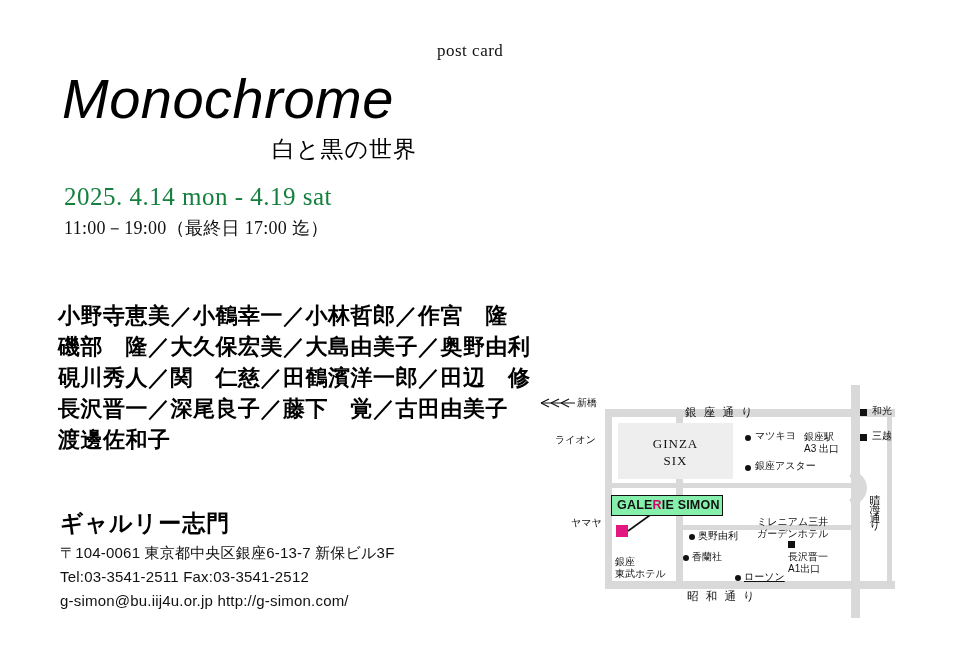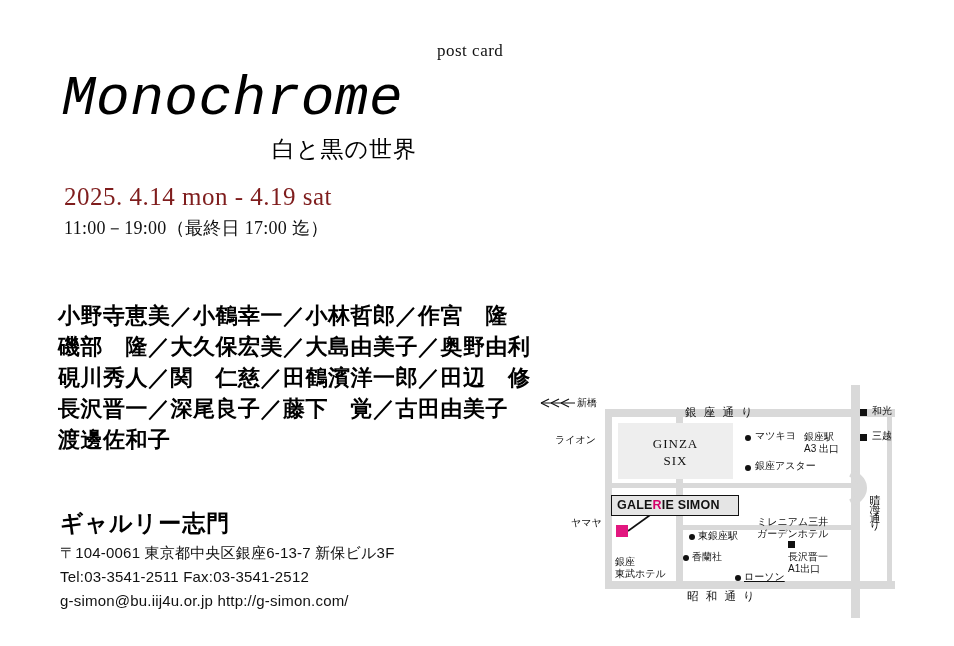--- a/index.html
+++ b/index.html
@@ -28,21 +28,21 @@
     top: 41px;
     font-family: "Liberation Serif", serif;
     font-size: 17px;
     letter-spacing: 0.5px;
     color: #111;
   }
   .title-main {
     position: absolute;
     left: 62px;
     top: 70px;
-    font-family: Liberation Mono, monospace;
+    font-family: Liberation Sans, sans-serif;
     font-style: italic;
     font-size: 56px;
     line-height: 1.05;
     letter-spacing: 0.5px;
     color: #000;
   }
   .title-sub {
     position: absolute;
     left: 272px;
     top: 134px;
@@ -53,21 +53,21 @@
   }
 
   
   .dates {
     position: absolute;
     left: 64px;
     top: 183px;
     font-family: "Liberation Serif", serif;
     font-size: 25px;
     letter-spacing: 0.5px;
-    color: #7f1d1d;
+    color: #15803d;
   }
   .hours {
     position: absolute;
     left: 64px;
     top: 216px;
     font-family: "Liberation Serif", serif;
     font-size: 18px;
     letter-spacing: 0.3px;
     color: #111;
   }
@@ -173,27 +173,27 @@
     font-size: 13px;
     letter-spacing: 1px;
     color: #111;
     line-height: 17px;
   }
   .galerie-box {
     position: absolute;
     left: 76px;
     top: 110px;
     border: 1.5px solid #111;
-    padding: 2px 18px 3px 5px;
+    padding: 2px 2px 3px 5px;
     font-family: "Liberation Sans", sans-serif;
     font-size: 12.5px;
     font-weight: bold;
     letter-spacing: 0.2px;
     color: #111;
-    background: #e5e5e5;
+    background: #86efac;
   }
   .galerie-box .accent { color: #d4006a; }
   .pink-sq {
     position: absolute;
     left: 81px;
     top: 140px;
     width: 12px;
     height: 12px;
     background: #e2177f;
   }
@@ -297,21 +297,21 @@
     <div class="sq" style="left:325px; top:24px;"></div>
     <div class="map-lbl" style="left:337px; top:20px;">和光</div>
 
     <div class="sq" style="left:325px; top:49px;"></div>
     <div class="map-lbl" style="left:337px; top:45px;">三越</div>
 
     <div class="map-lbl" style="left:269px; top:46px;">銀座駅</div>
     <div class="map-lbl" style="left:269px; top:58px;">A3 出口</div>
 
     <div class="dot" style="left:154px; top:149px;"></div>
-    <div class="map-lbl" style="left:163px; top:145px;">東銀座駅</div>
+    <div class="map-lbl" style="left:163px; top:145px;">奥野由利</div>
 
     <div class="map-lbl" style="left:222px; top:131px;">ミレニアム三井</div>
     <div class="map-lbl" style="left:222px; top:143px;">ガーデンホテル</div>
 
     <div class="dot" style="left:148px; top:170px;"></div>
     <div class="map-lbl" style="left:157px; top:166px;">香蘭社</div>
 
     <div class="sq" style="left:253px; top:156px;"></div>
     <div class="map-lbl" style="left:253px; top:166px;">長沢晋一</div>
     <div class="map-lbl" style="left:253px; top:178px;">A1出口</div>

